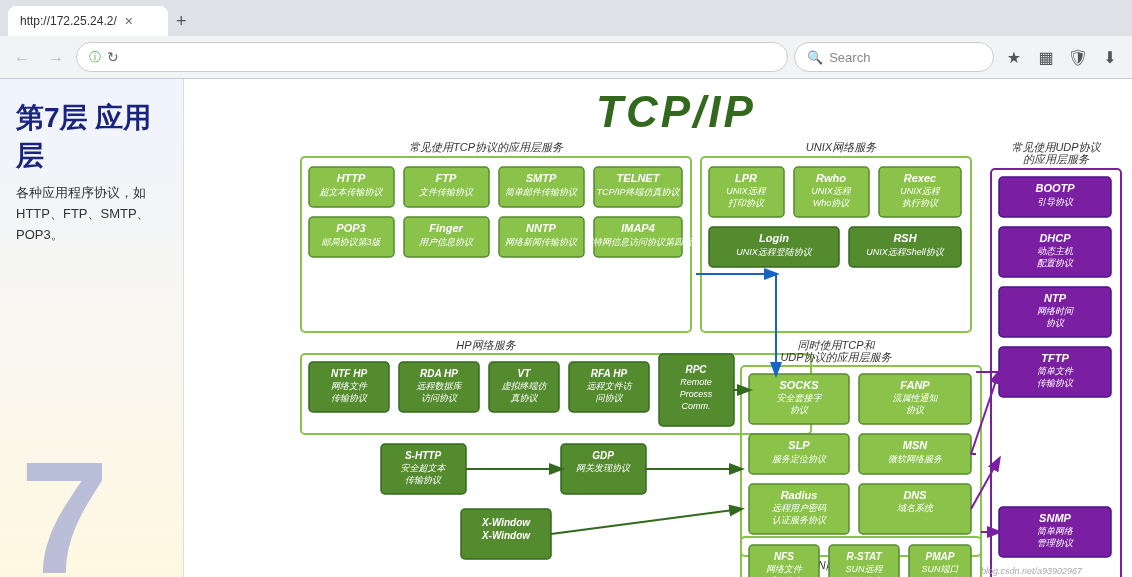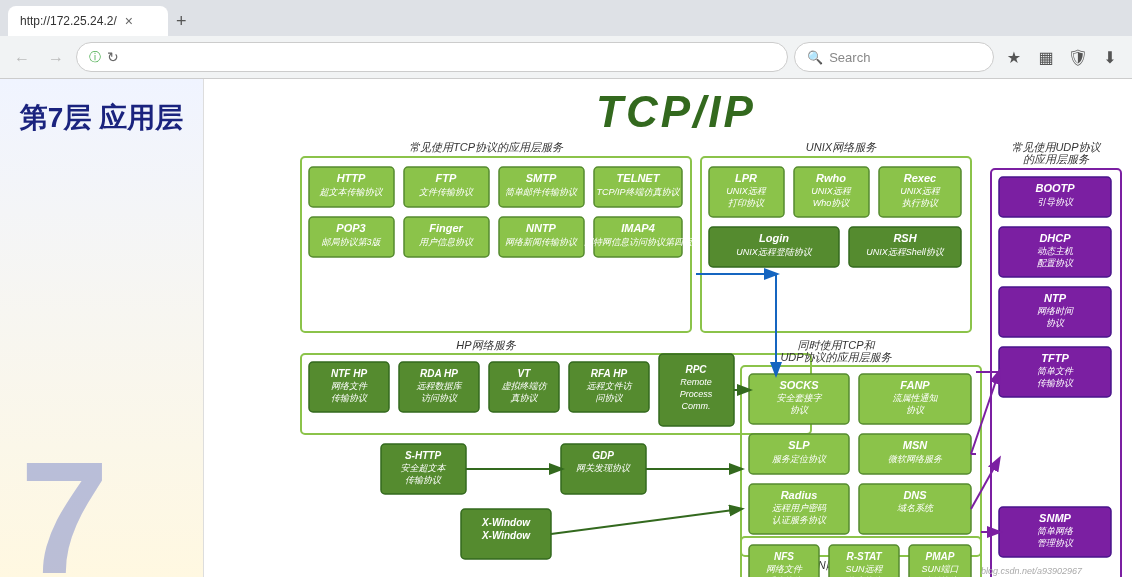--- a/index.html
+++ b/index.html
@@ -124,21 +124,21 @@
       background: #fff;
       position: relative;
       overflow: hidden;
     }
 
     
     .left-sidebar {
       position: absolute;
       left: 0;
       top: 0;
-      width: 204px;
+      width: 184px;
       height: 100%;
       background: linear-gradient(to bottom, #f0f4ff 0%, #fff8e1 100%);
       border-right: 1px solid #ddd;
       display: flex;
       flex-direction: column;
       padding: 20px 16px;
       align-items: center;
     }
     .layer-label {
       font-size: 28px;
@@ -214,20 +214,21 @@
       <button class="toolbar-icon-btn">🛡</button>
       <button class="toolbar-icon-btn">⬇</button>
     </div>
   </div>
 </div>
 
 <div class="page-content">
 
   <div class="left-sidebar">
     <div class="layer-label">第7层   应用层</div>
+    <div class="layer-desc">各种应用程序协议，如HTTP、FTP、SMTP、POP3。</div>
     <div class="layer-number">7</div>
   </div>
 
   <div class="diagram-area">
     <svg class="diagram-svg" viewBox="0 0 910 499" xmlns="http://www.w3.org/2000/svg" font-family="Arial, sans-serif">
 
       <text x="455" y="48" text-anchor="middle" font-size="44" font-weight="bold" fill="#33691e" letter-spacing="3">TCP/IP</text>
 
       <text x="265" y="72" text-anchor="middle" font-size="11" fill="#333">常见使用TCP协议的应用层服务</text>
       <text x="620" y="72" text-anchor="middle" font-size="11" fill="#333">UNIX网络服务</text>

